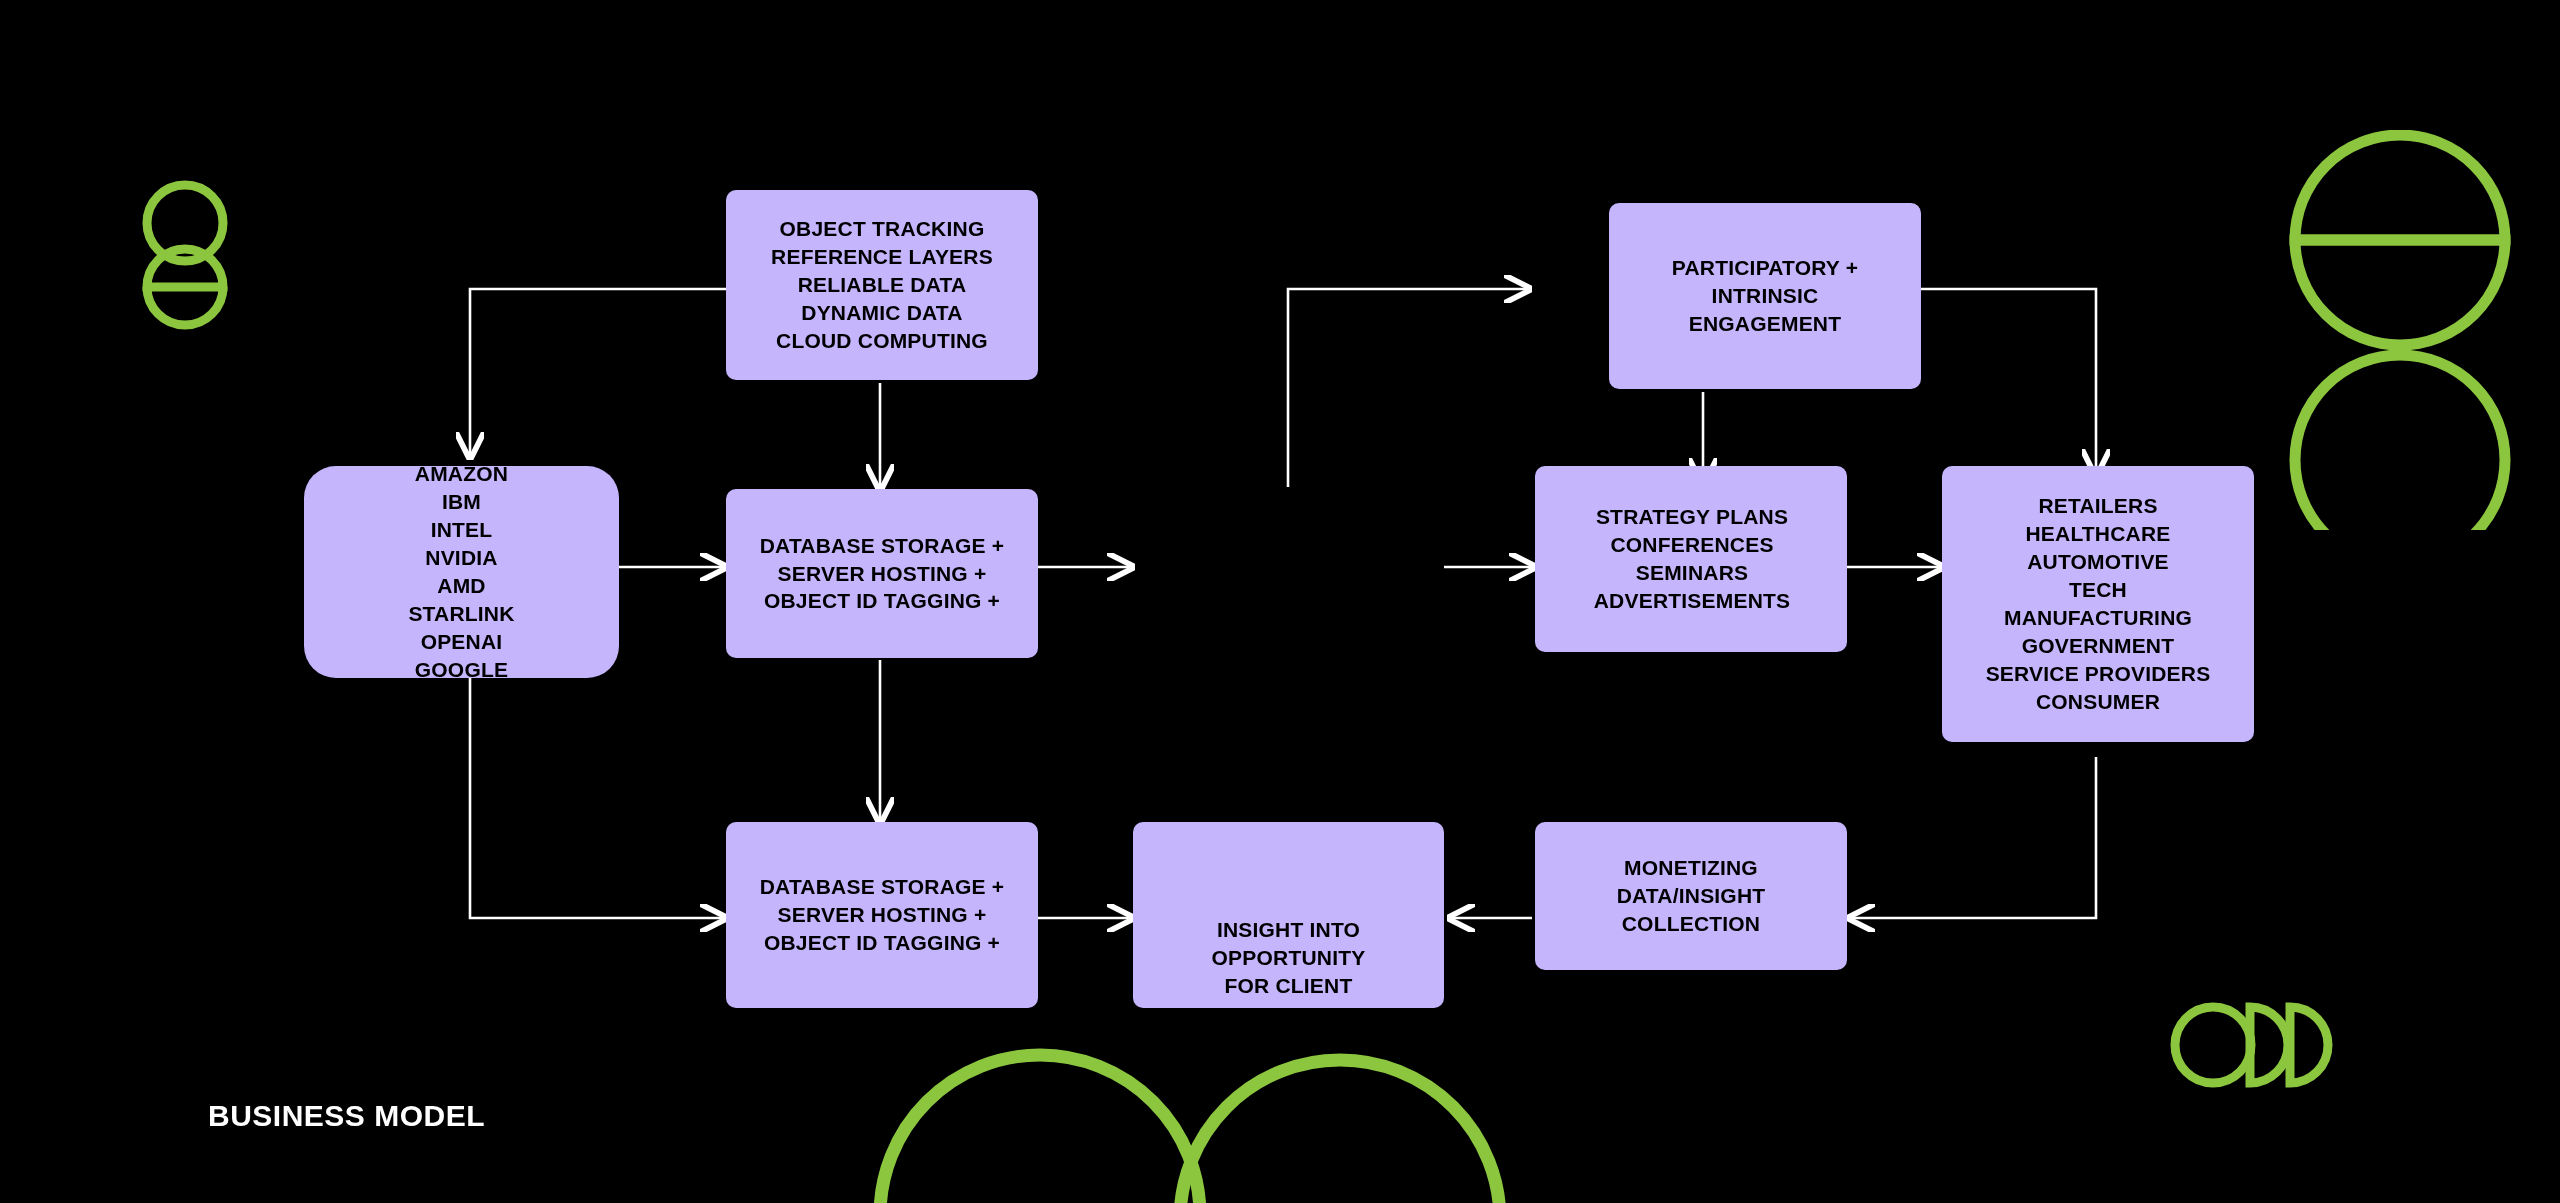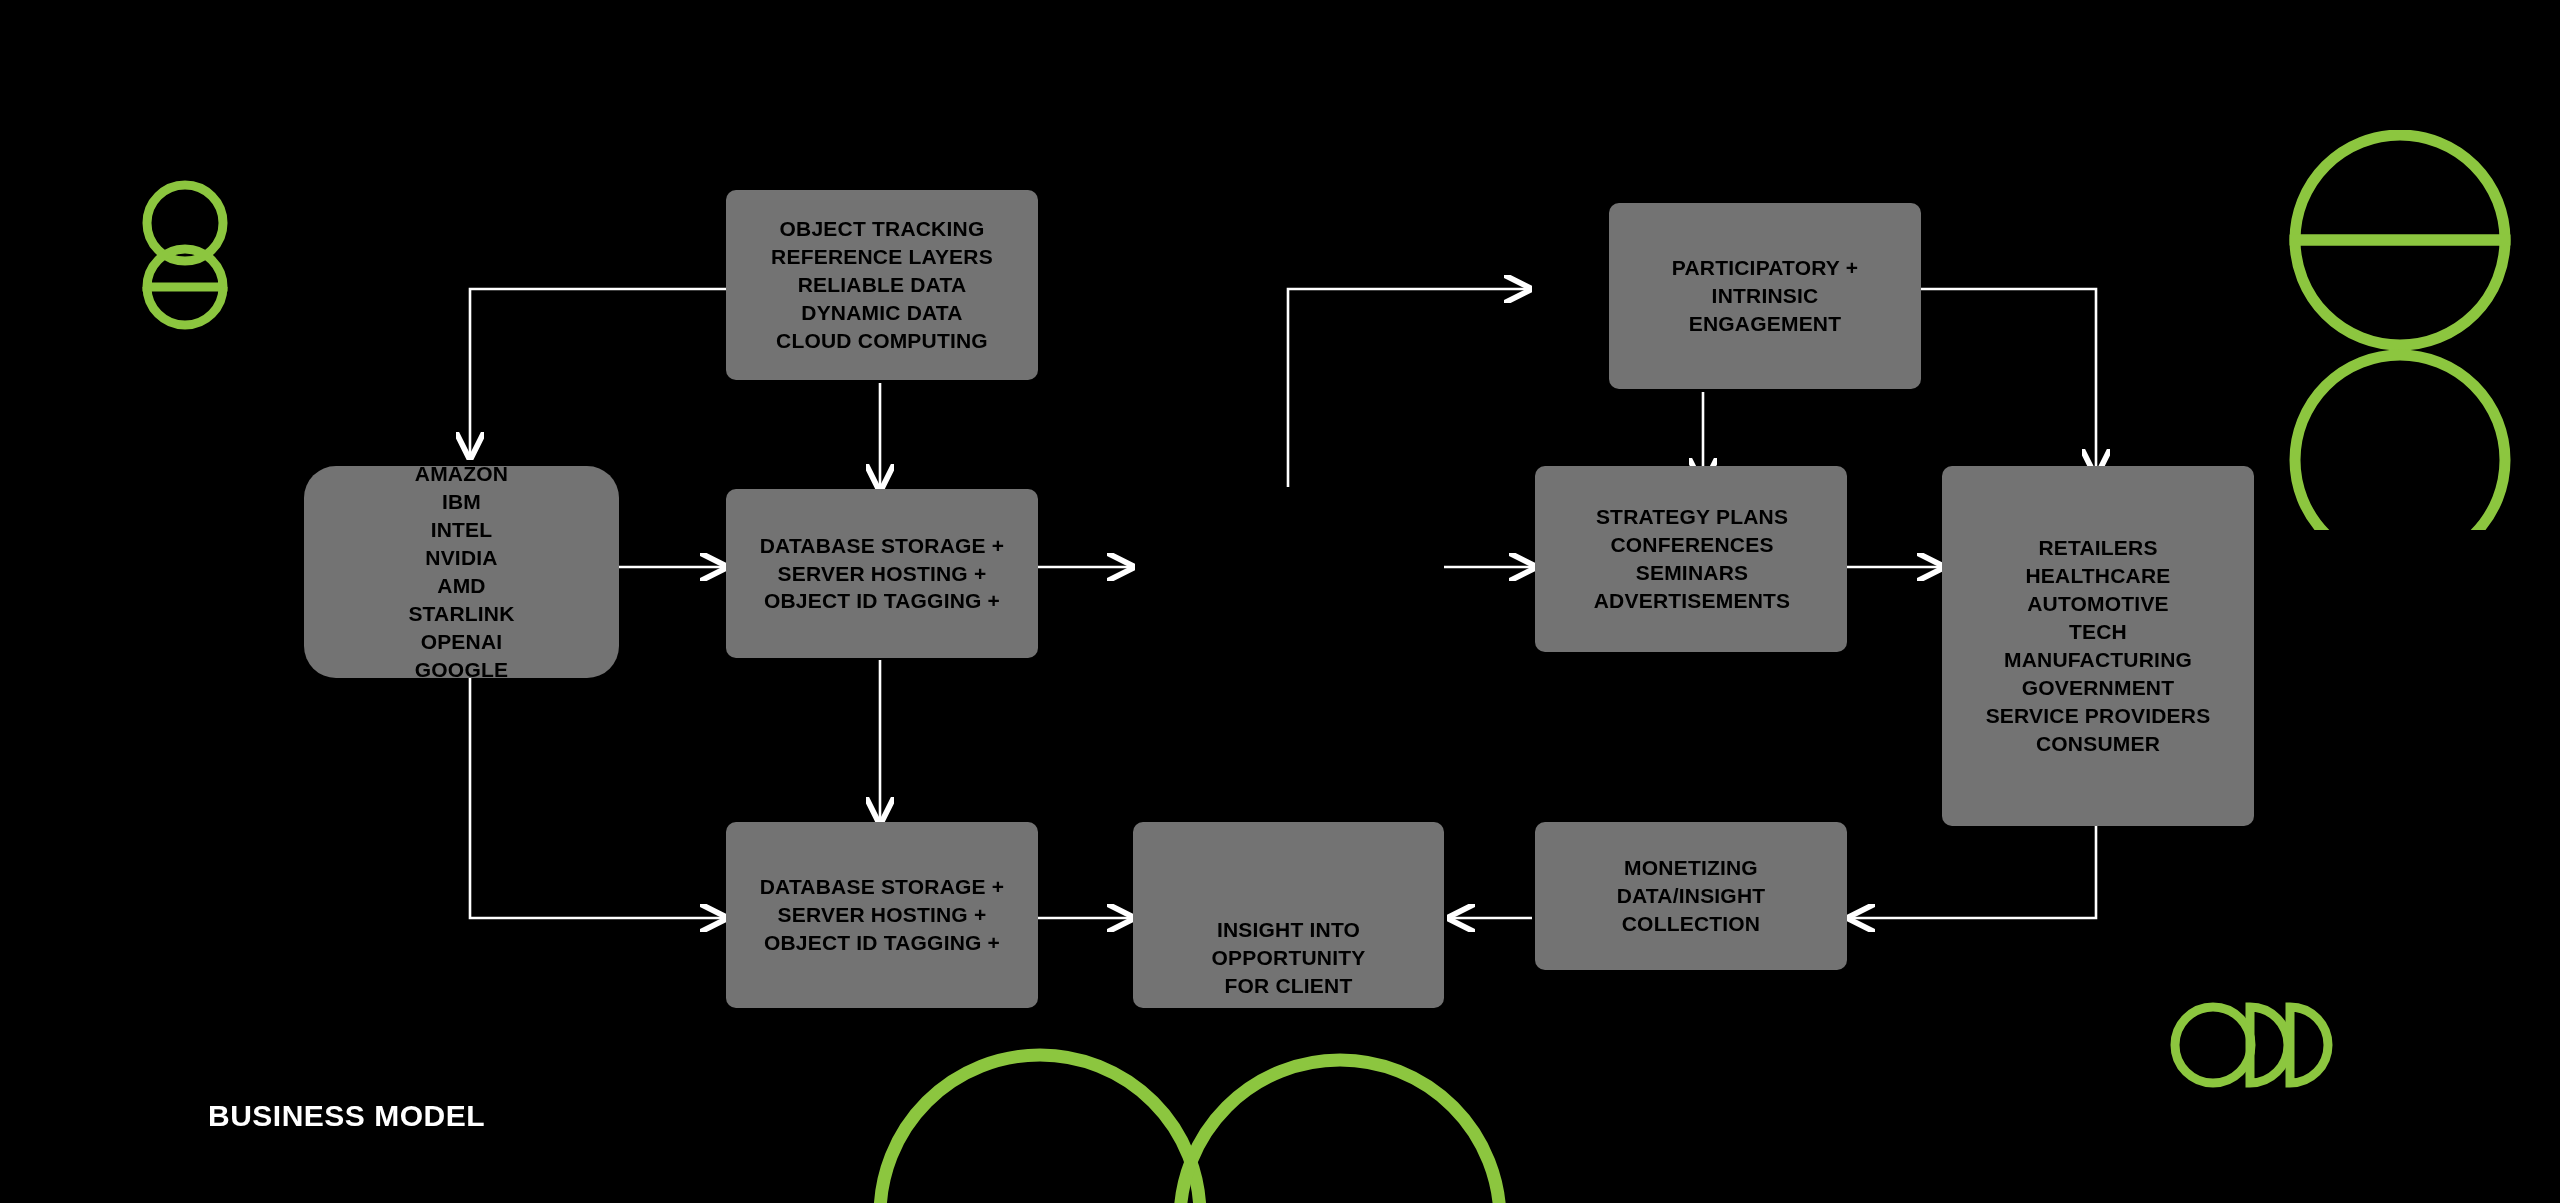--- a/index.html
+++ b/index.html
@@ -19,21 +19,21 @@
   
   .logo-mark {
     position: absolute;
     pointer-events: none;
   }
   .logo-mark svg { display: block; }
 
   
   .node {
     position: absolute;
-    background: #737373;
+    background: #c4b5fd;
     color: #000000;
     border-radius: 10px;
     box-sizing: border-box;
     display: flex;
     align-items: center;
     justify-content: center;
     text-align: center;
     padding: 8px 10px;
   }
   .node .lines {
@@ -177,21 +177,21 @@
 ENGAGEMENT</div>
   </div>
 
   <div class="node" style="left:1535px; top:466px; width:312px; height:186px;padding-left:12px;">
     <div class="lines">STRATEGY PLANS
 CONFERENCES
 SEMINARS
 ADVERTISEMENTS</div>
   </div>
 
-  <div class="node" style="left:1942px; top:466px; width:312px; height:360px;">
+  <div class="node" style="left:1942px; top:466px; width:312px; height:276px;">
     <div class="lines">RETAILERS
 HEALTHCARE
 AUTOMOTIVE
 TECH
 MANUFACTURING
 GOVERNMENT
 SERVICE PROVIDERS
 CONSUMER</div>
   </div>
 

